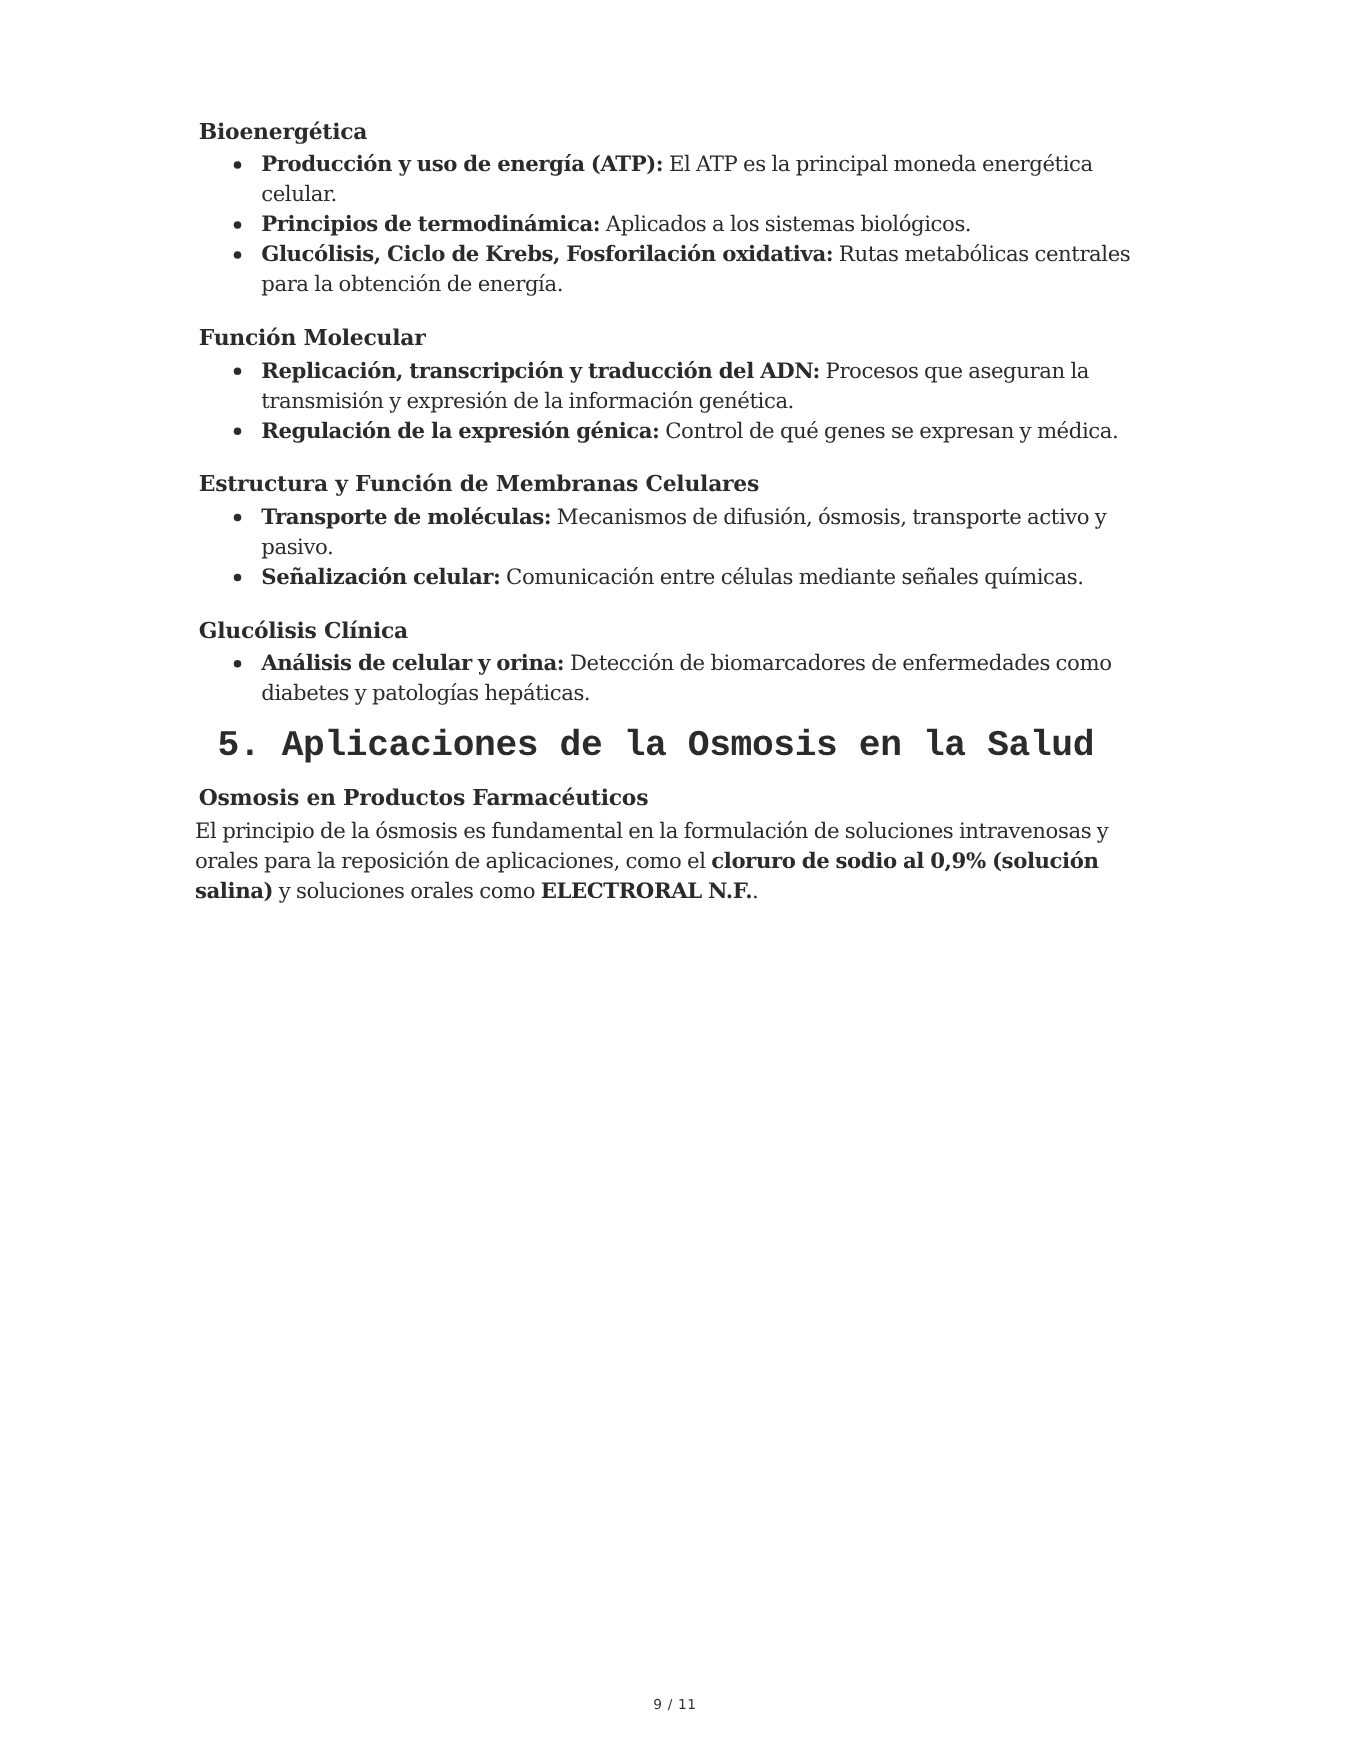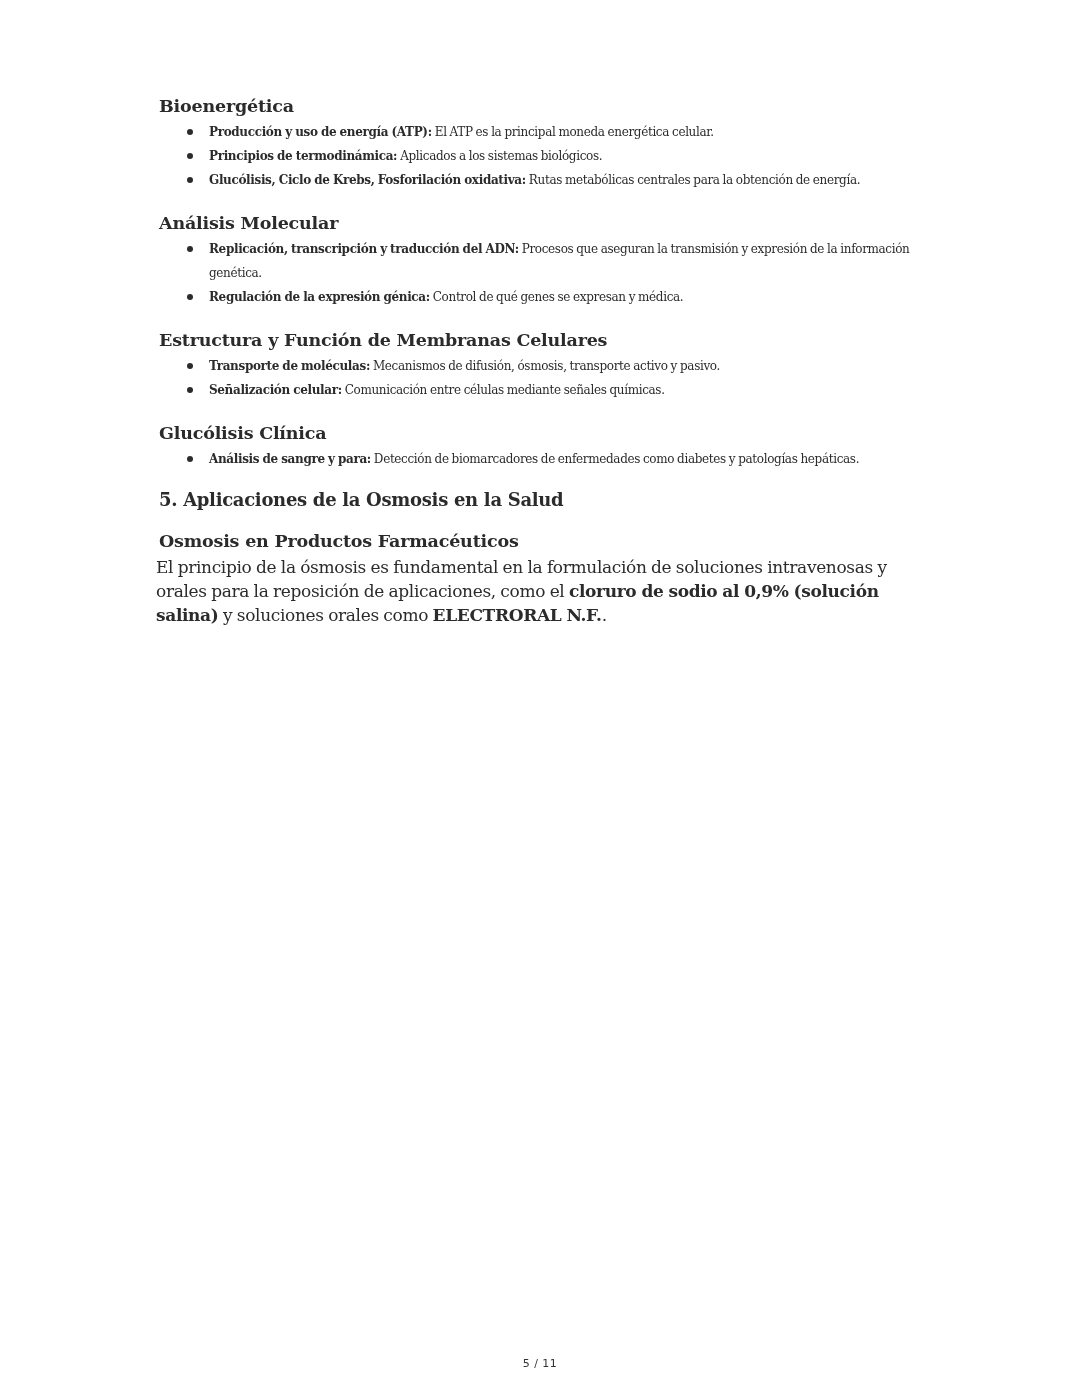--- a/index.html
+++ b/index.html
@@ -41,45 +41,46 @@
       color: #2b2b2b;
       letter-spacing: -0.2px;
     }
     ul.bullets {
       list-style: none;
       margin: 2px 0 0 0;
       padding: 0 0 0 50px;
     }
     ul.bullets li {
       position: relative;
-      font-size: 12px;
+      font-size: 17px;
       line-height: 24px;
       letter-spacing: -0.35px;
       word-spacing: -0.5px;
     }
     ul.bullets li .bullet {
       position: absolute;
       left: -22px;
       top: 9px;
       width: 6px;
       height: 6px;
       border-radius: 50%;
       background: #2b2b2b;
     }
     .term {
       font-weight: bold;
     }
     .h2 {
       font-weight: bold;
-      font-size: 18px;
+      font-size: 29px;
       line-height: 30px;
-      margin: 0;
+      margin: 15px;
       padding: 0;
       color: #2b2b2b;
       letter-spacing: -0.3px;
+      font-family: Liberation Mono, monospace;
     }
     .h3 {
       font-weight: bold;
       font-size: 17.5px;
       line-height: 24px;
       margin: 14px 0 0 0;
       letter-spacing: -0.2px;
     }
     .para {
       margin: 2px 0 0 -3px;
@@ -122,21 +123,21 @@
           <span class="term">Principios de termodinámica:</span><span> Aplicados a los sistemas biológicos.</span>
         </li>
         <li>
           <span class="bullet"></span>
           <span class="term">Glucólisis, Ciclo de Krebs, Fosforilación oxidativa:</span><span> Rutas metabólicas centrales para la obtención de energía.</span>
         </li>
       </ul>
     </div>
 
     <div class="section">
-      <div class="sub-heading">Análisis Molecular</div>
+      <div class="sub-heading">Función Molecular</div>
       <ul class="bullets">
         <li>
           <span class="bullet"></span>
           <span class="term">Replicación, transcripción y traducción del ADN:</span><span> Procesos que aseguran la transmisión y expresión de la información genética.</span>
         </li>
         <li>
           <span class="bullet"></span>
           <span class="term">Regulación de la expresión génica:</span><span> Control de qué genes se expresan y médica.</span>
         </li>
       </ul>
@@ -154,27 +155,27 @@
           <span class="term">Señalización celular:</span><span> Comunicación entre células mediante señales químicas.</span>
         </li>
       </ul>
     </div>
 
     <div class="section" style="margin-bottom: 14px;">
       <div class="sub-heading">Glucólisis Clínica</div>
       <ul class="bullets">
         <li>
           <span class="bullet"></span>
-          <span class="term">Análisis de sangre y para:</span><span> Detección de biomarcadores de enfermedades como diabetes y patologías hepáticas.</span>
+          <span class="term">Análisis de celular y orina:</span><span> Detección de biomarcadores de enfermedades como diabetes y patologías hepáticas.</span>
         </li>
       </ul>
     </div>
 
     <div class="chapter">
       <div class="h2">5. Aplicaciones de la Osmosis en la Salud</div>
       <div class="h3">Osmosis en Productos Farmacéuticos</div>
       <p class="para"><span>El principio de la ósmosis es fundamental en la formulación de soluciones intravenosas y orales para la reposición de aplicaciones, como el </span><b>cloruro de sodio al 0,9% (solución salina)</b><span> y soluciones orales como </span><b>ELECTRORAL N.F.</b><span>.</span></p>
     </div>
 
   </div>
 
-  <div class="page-number">5 / 11</div>
+  <div class="page-number">9 / 11</div>
 </div>
 
 </body></html>

